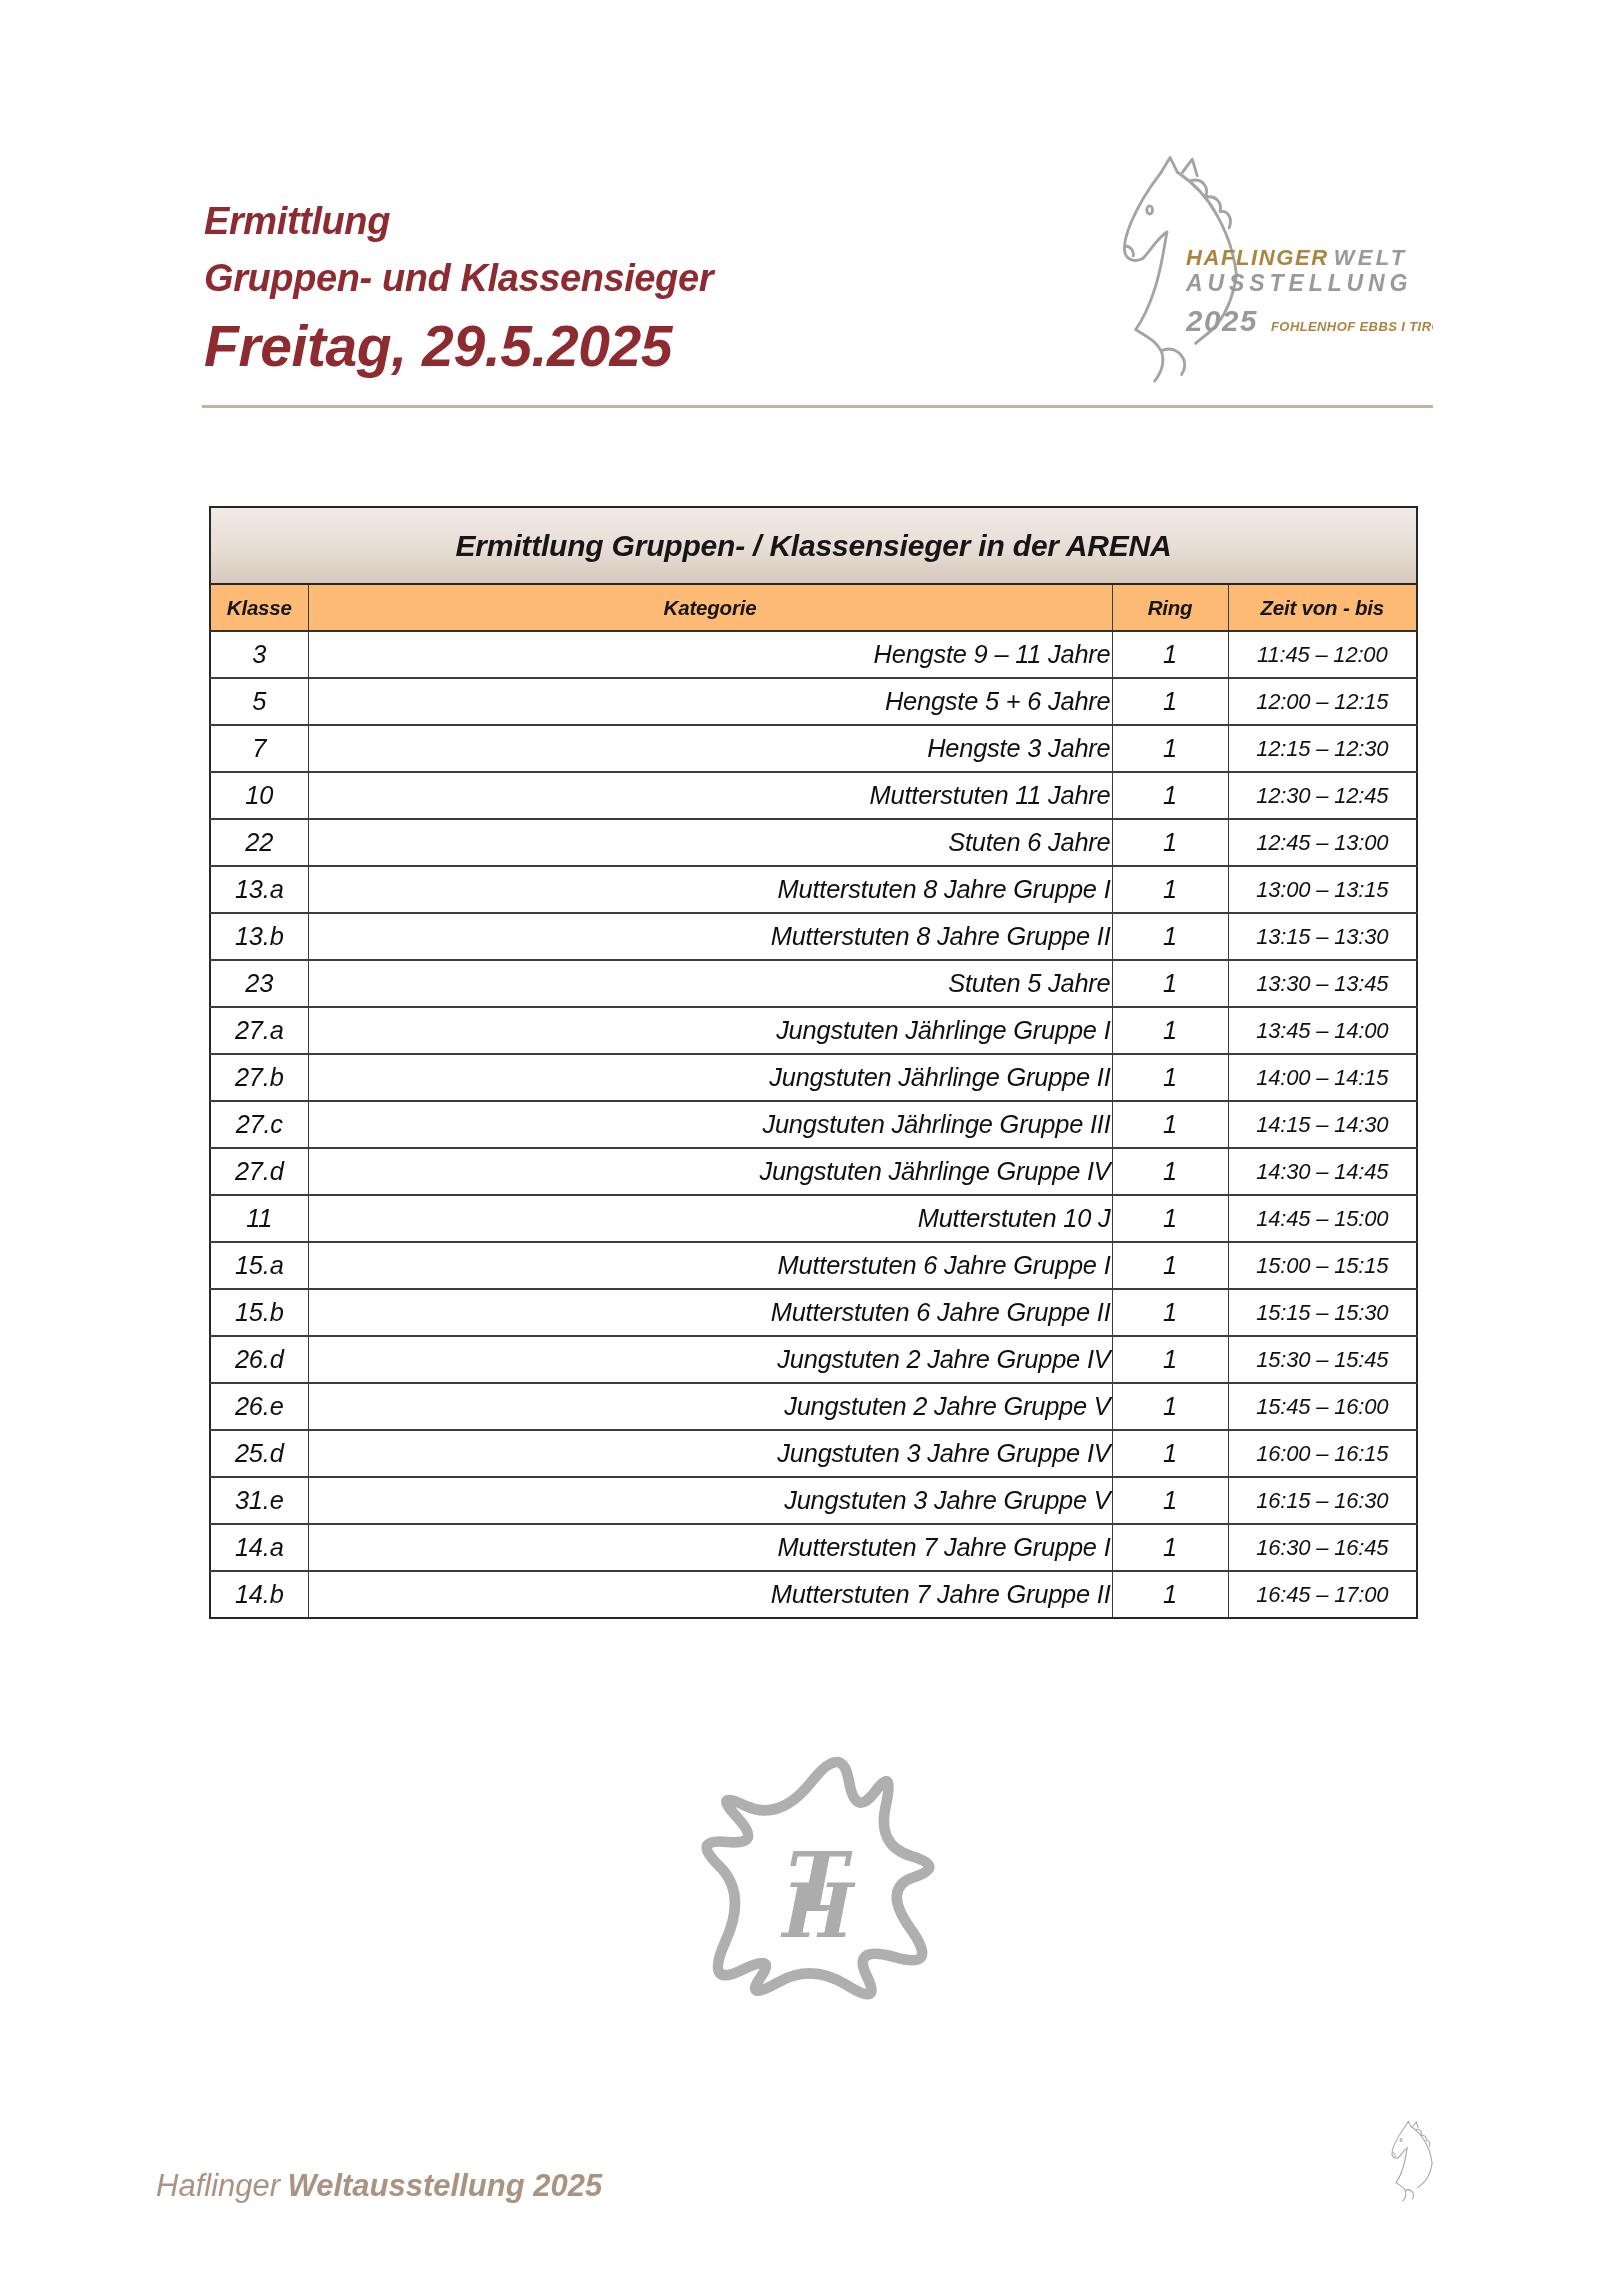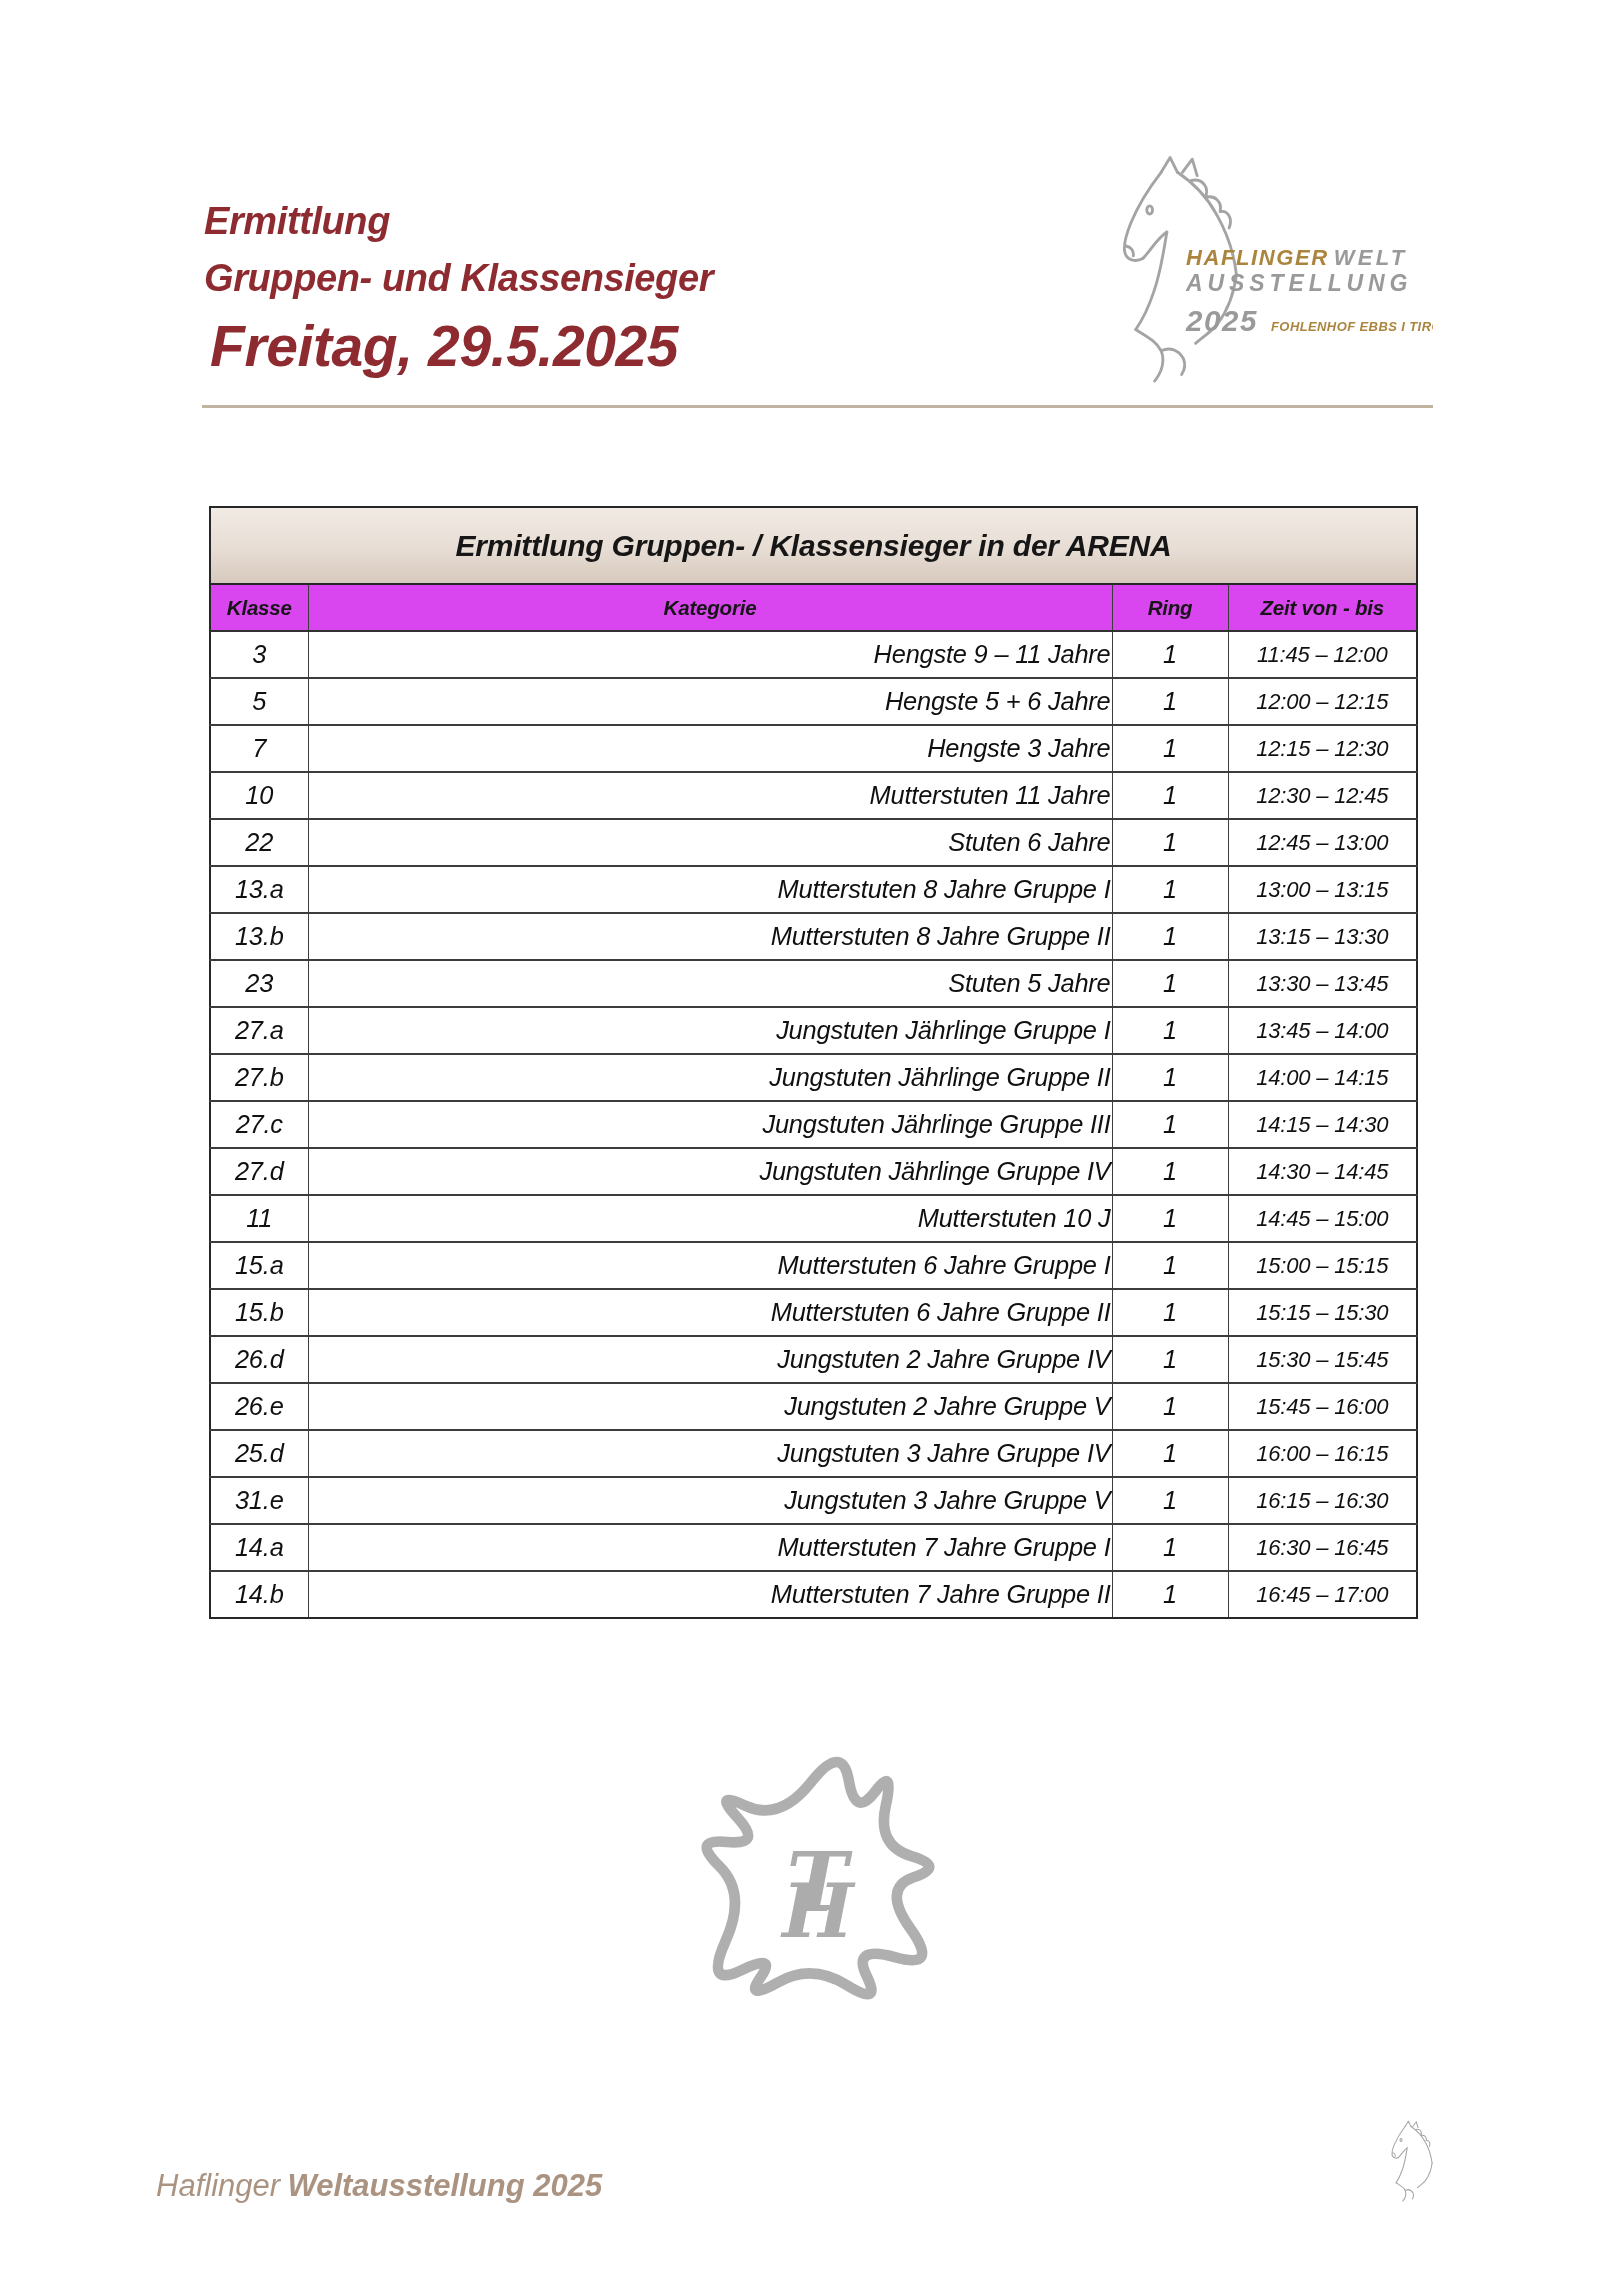--- a/index.html
+++ b/index.html
@@ -12,21 +12,21 @@
     font-style:italic;
   }
   
   .head-title{
     position:absolute;left:204px;
     color:#8e2b30;font-weight:700;letter-spacing:-0.4px;
     line-height:1;white-space:nowrap;
   }
   .head-line1{top:202px;font-size:38px;}
   .head-line2{top:259px;font-size:38px;}
-  .head-date{top:318px;font-size:57px;margin-left:6px;}
+  .head-date{top:318px;font-size:57px;}
   .head-rule{
     position:absolute;left:202px;top:405px;width:1239px;height:3.3px;
     background:#c2b2a2;
   }
   
   .logo{position:absolute;left:1112px;top:154px;width:361px;height:250px;}
   .logo-horse{position:absolute;left:0;top:0;width:131px;height:238px;}
   .logo-text{position:absolute;left:74px;top:92px;white-space:nowrap;}
   .logo-line1{font-size:22px;font-weight:700;letter-spacing:1.6px;line-height:1.12;}
   .logo-w1{color:#ab853e;}
@@ -44,21 +44,21 @@
   .sched,.sched th,.sched td{border:1.6px solid #3c3c3c;}
   .sched{border:2.5px solid #272727;}
   .sched .title-cell{
     height:73px;
     background:linear-gradient(180deg,#f1ebe5 0%,#e7ddd4 55%,#d7c9bd 100%);
     text-align:center;vertical-align:middle;
     font-size:30px;font-weight:700;color:#161616;letter-spacing:-0.2px;
     border-bottom:2.5px solid #272727;
   }
   .sched thead th{
-    height:43px;background:#d946ef;color:#161616;
+    height:43px;background:#fdba74;color:#161616;
     font-size:20.5px;font-weight:700;text-align:center;vertical-align:middle;
     border-bottom:2.5px solid #303030;letter-spacing:-0.2px;
   }
   .sched tbody td{
     height:43px;background:#ffffff;color:#101010;
     font-size:25.4px;vertical-align:middle;letter-spacing:-0.2px;
     border-top-width:2.5px;
   }
   .c-klasse{text-align:center;}
   .c-kategorie{text-align:right;padding-left:18px;}

